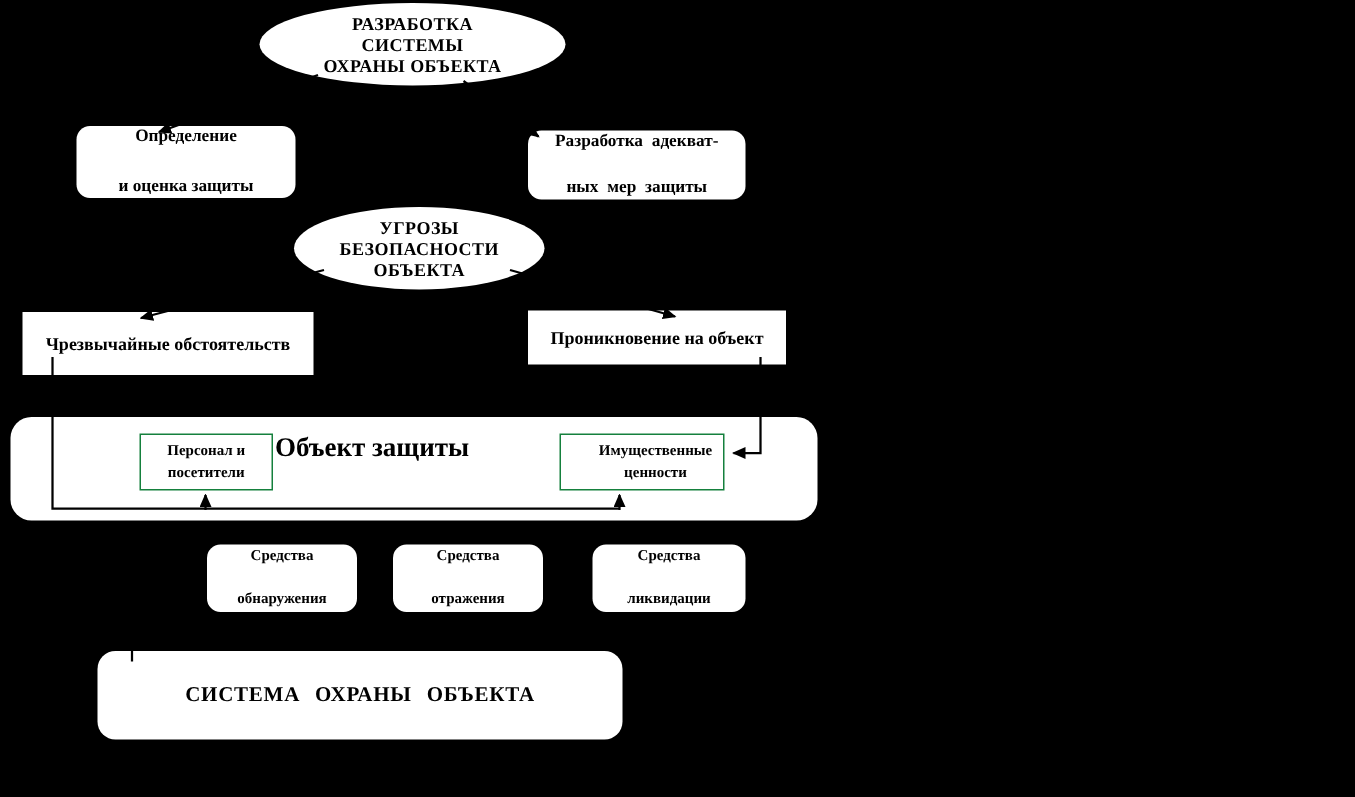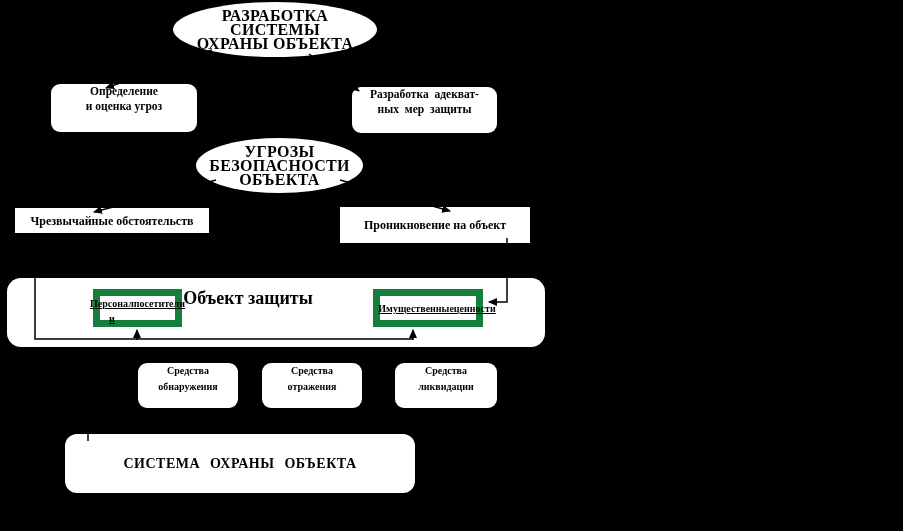--- a/index.html
+++ b/index.html
@@ -2,34 +2,34 @@
 <html><head>
 <meta charset="utf-8">
 <style>
   html,body{margin:0;padding:0;background:#000;}
   .canvas{
     position:relative;width:903px;height:531px;background:#000;overflow:hidden;
     font-family:"Liberation Serif","DejaVu Serif",serif;font-weight:bold;color:#000;
   }
   .shape{position:absolute;background:#fff;box-sizing:border-box;}
   .ellipse{border-radius:50%;display:flex;flex-direction:column;justify-content:center;align-items:center;text-align:center;}
-  .rbox{border-radius:9px;display:flex;flex-direction:column;justify-content:flex-start;align-items:center;text-align:center;}
+  .rbox{border-radius:9px;display:flex;flex-direction:column;justify-content:space-between;align-items:center;text-align:center;}
   .sbox{display:flex;justify-content:center;align-items:center;text-align:center;}
-  .inner{border:7px solid #15803d;display:flex;flex-direction:row;justify-content:center;text-align:center;text-decoration:underline;}
-  .t10{font-size:16px;line-height:14px;letter-spacing:.3px;align-items:center;}
+  .inner{border:1px solid #15803d;display:flex;flex-direction:column;justify-content:center;text-align:center;}
+  .t10{font-size:12px;line-height:14px;letter-spacing:.3px;align-items:center;}
   .t11{font-size:11.5px;line-height:15px;}
   .t12{font-size:12px;line-height:14px;}
   .tsm{font-size:10px;line-height:15px;}
   .tmeans{font-size:10px;line-height:16px;}
   #top-ellipse{left:173px;top:2px;width:204px;height:55px;}
   #threats-ellipse{left:196px;top:138px;width:167px;height:55px;}
   #define-box{left:51px;top:84px;width:146px;height:48px;}
   #adequate-box{left:352px;top:87px;width:145px;height:46px;word-spacing:3px;}
-  #emergency-box{left:15px;top:208px;width:194px;height:25px;}
-  #intrusion-box{left:340px;top:207px;width:190px;height:36px;}
+  #emergency-box{left:15px;top:208px;width:194px;height:42px;}
+  #intrusion-box{left:352px;top:207px;width:172px;height:36px;}
   #object-box{left:7px;top:278px;width:538px;height:69px;border-radius:14px;}
   #object-title{position:absolute;left:123px;top:288px;width:250px;text-align:center;font-size:18px;}
   #personnel-box{left:93px;top:289px;width:89px;height:38px;}
   #property-box{left:373px;top:289px;width:110px;height:38px;align-items:center;padding-left:18px;text-align:left;}
   #means-1{left:3px;top:363px;width:101px;height:45px;}
   #means-2{left:138px;top:363px;width:100px;height:45px;}
   #means-3{left:262px;top:363px;width:100px;height:45px;}
   #means-4{left:395px;top:363px;width:102px;height:45px;}
   #system-box{left:65px;top:434px;width:350px;height:59px;border-radius:12px;font-size:14px;word-spacing:6px;letter-spacing:.5px;}
   .connectors{position:absolute;left:0;top:0;pointer-events:none;}
@@ -40,21 +40,21 @@
 <div class="canvas">
 
   <div id="top-ellipse" class="shape ellipse t10">
     <div>РАЗРАБОТКА</div>
     <div>СИСТЕМЫ</div>
     <div>ОХРАНЫ ОБЪЕКТА</div>
   </div>
 
   <div id="define-box" class="shape rbox t11">
     <div>Определение</div>
-    <div>и оценка угроз</div>
+    <div>и оценка защиты</div>
   </div>
 
   <div id="adequate-box" class="shape rbox t11">
     <div>Разработка адекват-</div>
     <div>ных мер защиты</div>
   </div>
 
   <div id="threats-ellipse" class="shape ellipse t10">
     <div>УГРОЗЫ</div>
     <div>БЕЗОПАСНОСТИ</div>

